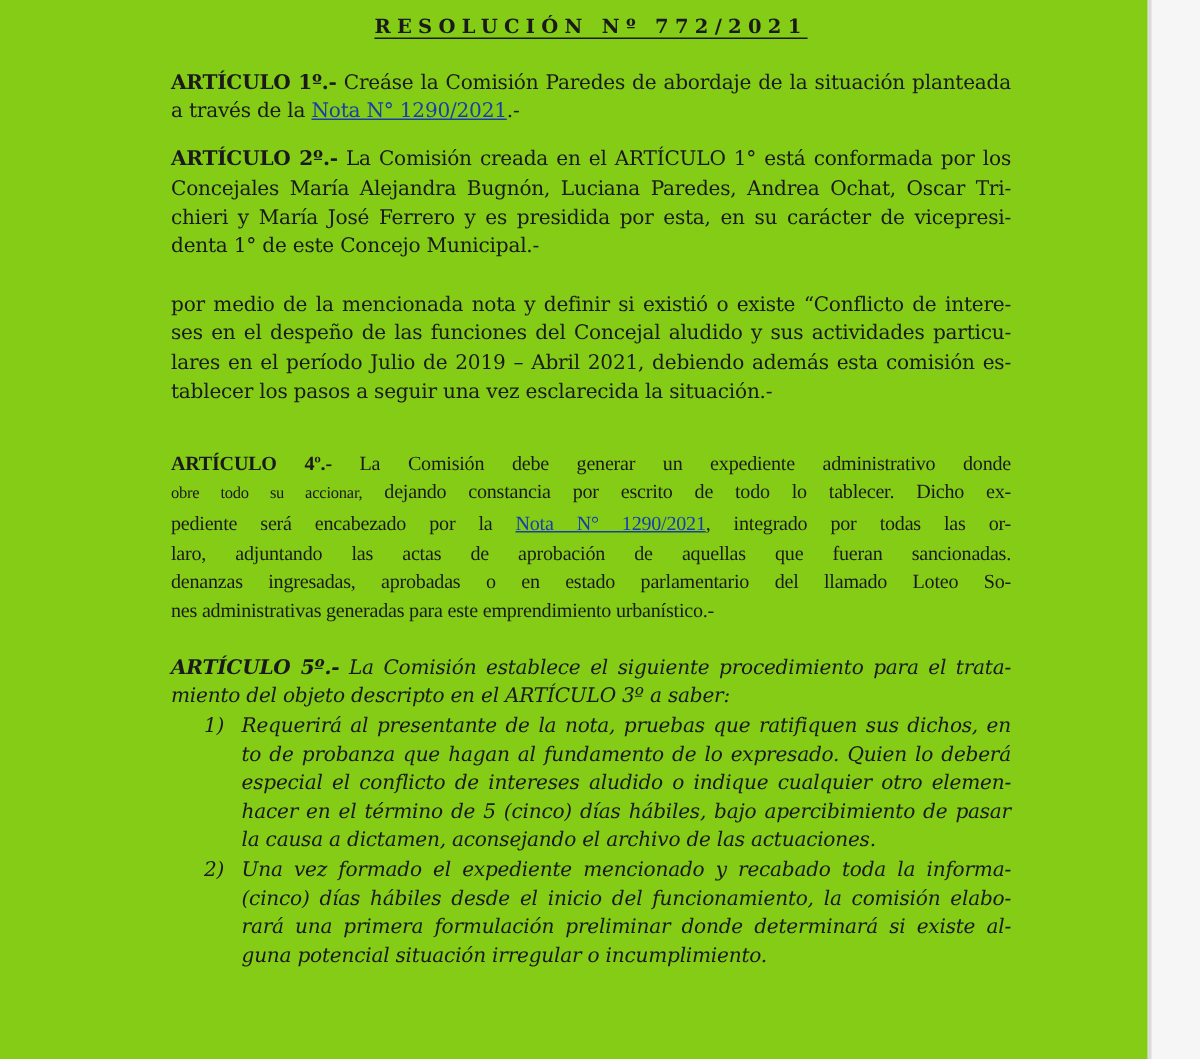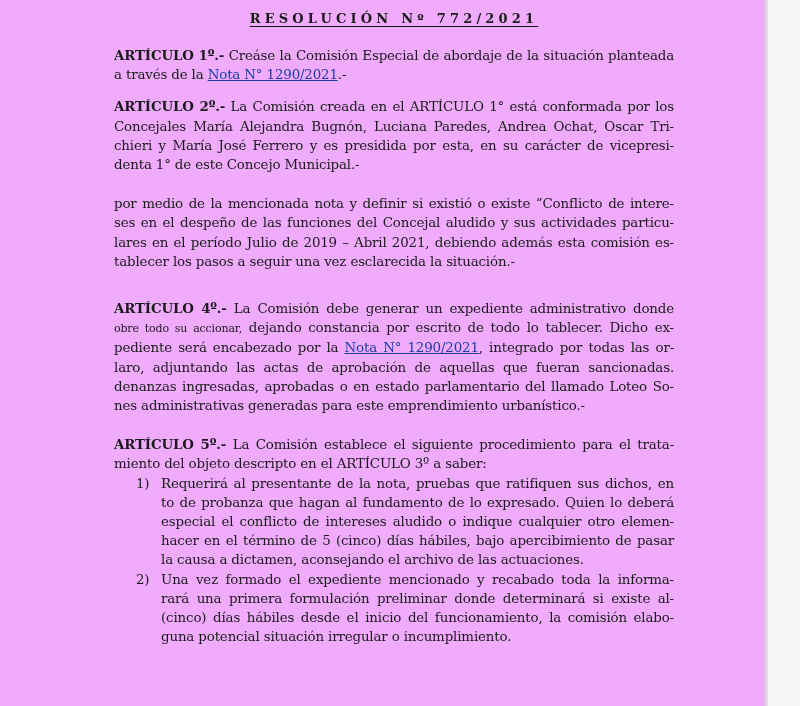--- a/index.html
+++ b/index.html
@@ -4,21 +4,21 @@
 <style>
   html, body { margin:0; padding:0; }
   body {
     width:800px; height:706px; overflow:hidden; position:relative;
     background:#ffffff;
     font-family:"DejaVu Serif","Liberation Serif",serif;
     color:#1a1a1a;
   }
   .page {
     position:absolute; left:0; top:0; width:766px; height:706px;
-    background:#f0abfc;
+    background:#84cc16;
   }
   .page-edge {
     position:absolute; left:765px; top:0; width:3px; height:706px;
     background:linear-gradient(to right,#e6e6e6,#d4d4d4,#ececec);
   }
   .gutter {
     position:absolute; left:768px; top:0; width:32px; height:706px;
     background:#f6f6f6;
   }
   .content {
@@ -43,64 +43,64 @@
 </style>
 </head>
 <body>
 
 <div class="page">
   <div class="content">
 
     <div class="title"><span>RESOLUCIÓN Nº 772/2021</span></div>
 
     <div class="para">
-      <span class="just"><span class="art-label">ARTÍCULO 1º.-</span><span> Creáse la Comisión Especial de abordaje de la situación planteada</span></span>
+      <span class="just"><span class="art-label">ARTÍCULO 1º.-</span><span> Creáse la Comisión Paredes de abordaje de la situación planteada</span></span>
       <span class="line"><span>a través de la </span><a class="note-link" href="#">Nota N° 1290/2021</a><span>.-</span></span>
     </div>
 
     <div class="para">
       <span class="just"><span class="art-label">ARTÍCULO 2º.-</span><span> La Comisión creada en el ARTÍCULO 1° está conformada por los</span></span>
       <span class="just">Concejales María Alejandra Bugnón, Luciana Paredes, Andrea Ochat, Oscar Tri-</span>
       <span class="just">chieri y María José Ferrero y es presidida por esta, en su carácter de vicepresi-</span>
       <span class="line">denta 1° de este Concejo Municipal.-</span>
     </div>
 
     <div class="para" style="margin-top:20px;">
       <span class="just">por medio de la mencionada nota y definir si existió o existe “Conflicto de intere-</span>
       <span class="just">ses en el despeño de las funciones del Concejal aludido y sus actividades particu-</span>
       <span class="just">lares en el período Julio de 2019 – Abril 2021, debiendo además esta comisión es-</span>
       <span class="line">tablecer los pasos a seguir una vez esclarecida la situación.-</span>
     </div>
 
-    <div class="para" style="margin-top:28px;">
+    <div class="para" style="margin-top:28px;font-family:Liberation Serif, serif;">
       <span class="just"><span class="art-label">ARTÍCULO 4º.-</span><span> La Comisión debe generar un expediente administrativo donde</span></span>
       <span class="just"><span class="small">obre todo su accionar,</span><span> dejando constancia por escrito de todo lo tablecer. Dicho ex-</span></span>
       <span class="just"><span>pediente será encabezado por la </span><a class="note-link" href="#">Nota N° 1290/2021</a><span>, integrado por todas las or-</span></span>
       <span class="just">laro, adjuntando las actas de aprobación de aquellas que fueran sancionadas.</span>
       <span class="just">denanzas ingresadas, aprobadas o en estado parlamentario del llamado Loteo So-</span>
       <span class="line">nes administrativas generadas para este emprendimiento urbanístico.-</span>
     </div>
 
-    <div class="para" style="margin-top:20px;">
+    <div class="para" style="margin-top:20px;font-style:italic;">
       <span class="just"><span class="art-label">ARTÍCULO 5º.-</span><span> La Comisión establece el siguiente procedimiento para el trata-</span></span>
       <span class="line">miento del objeto descripto en el ARTÍCULO 3º a saber:</span>
       <ol class="items">
         <li>
           <span class="num">1)</span>
           <span class="just">Requerirá al presentante de la nota, pruebas que ratifiquen sus dichos, en</span>
           <span class="just">to de probanza que hagan al fundamento de lo expresado.  Quien lo deberá</span>
           <span class="just">especial el conflicto de intereses aludido o indique cualquier otro elemen-</span>
           <span class="just">hacer en el término de 5 (cinco) días hábiles, bajo apercibimiento de pasar</span>
           <span class="line">la causa a dictamen, aconsejando el archivo de las actuaciones.</span>
         </li>
         <li>
           <span class="num">2)</span>
           <span class="just">Una vez formado el expediente mencionado y recabado toda la informa-</span>
+          <span class="just">(cinco) días hábiles desde el inicio del funcionamiento, la comisión elabo-</span>
           <span class="just">rará una primera formulación preliminar donde determinará si existe al-</span>
-          <span class="just">(cinco) días hábiles desde el inicio del funcionamiento, la comisión elabo-</span>
           <span class="line">guna potencial situación irregular o incumplimiento.</span>
         </li>
       </ol>
     </div>
 
   </div>
 </div>
 <div class="page-edge"></div>
 <div class="gutter"></div>
 

